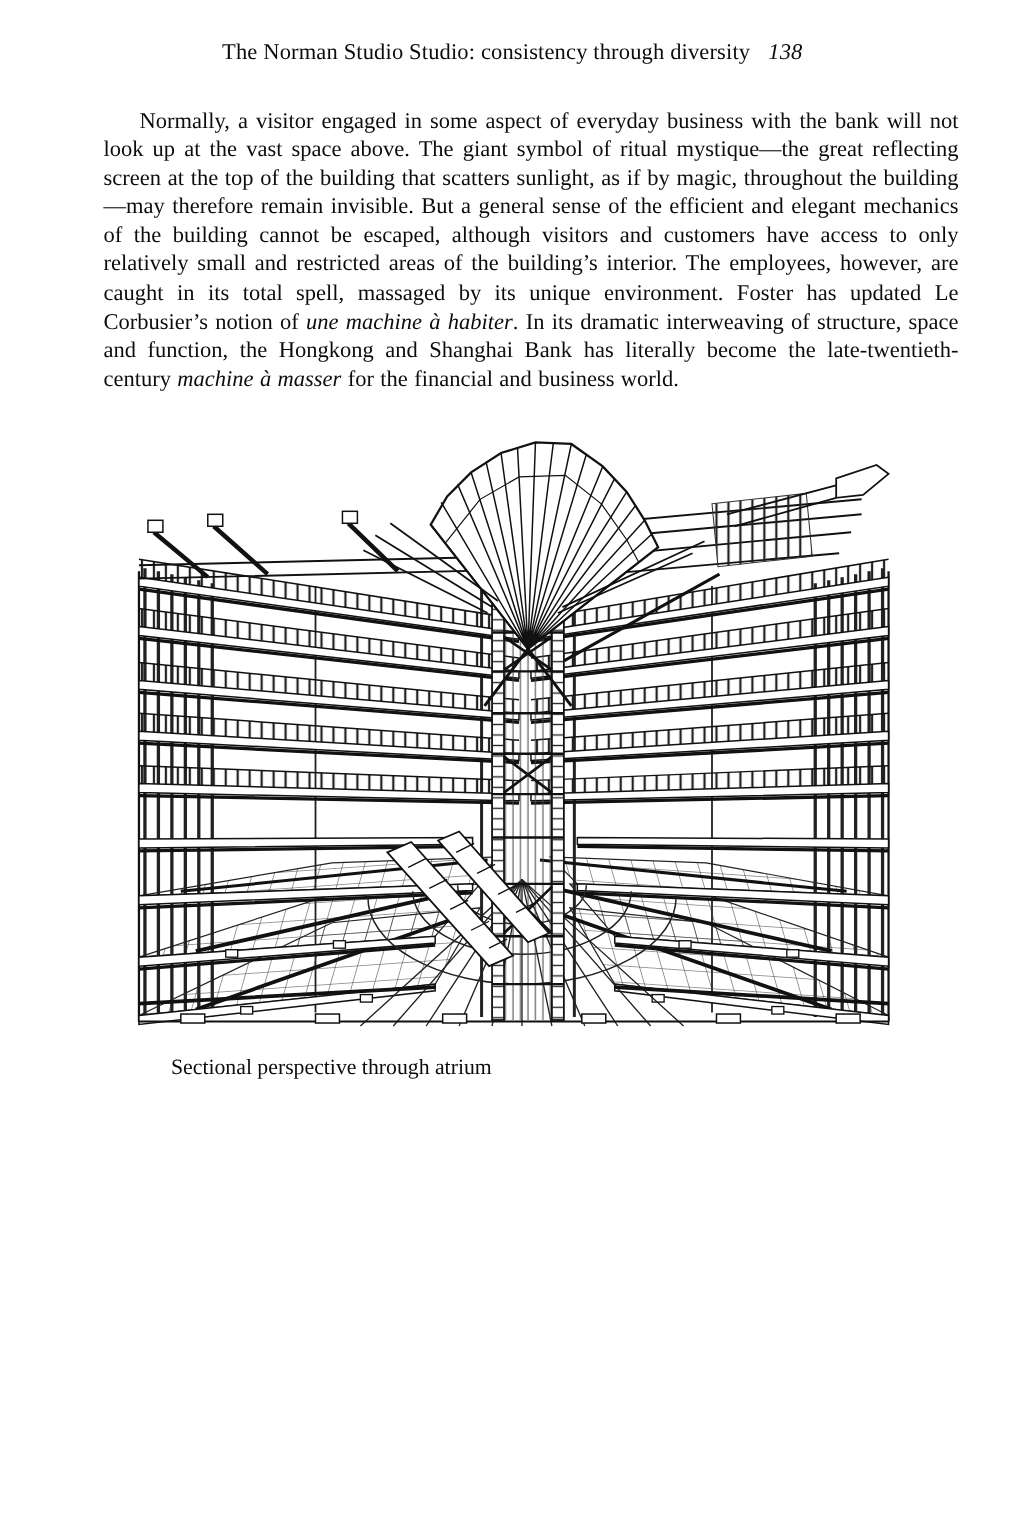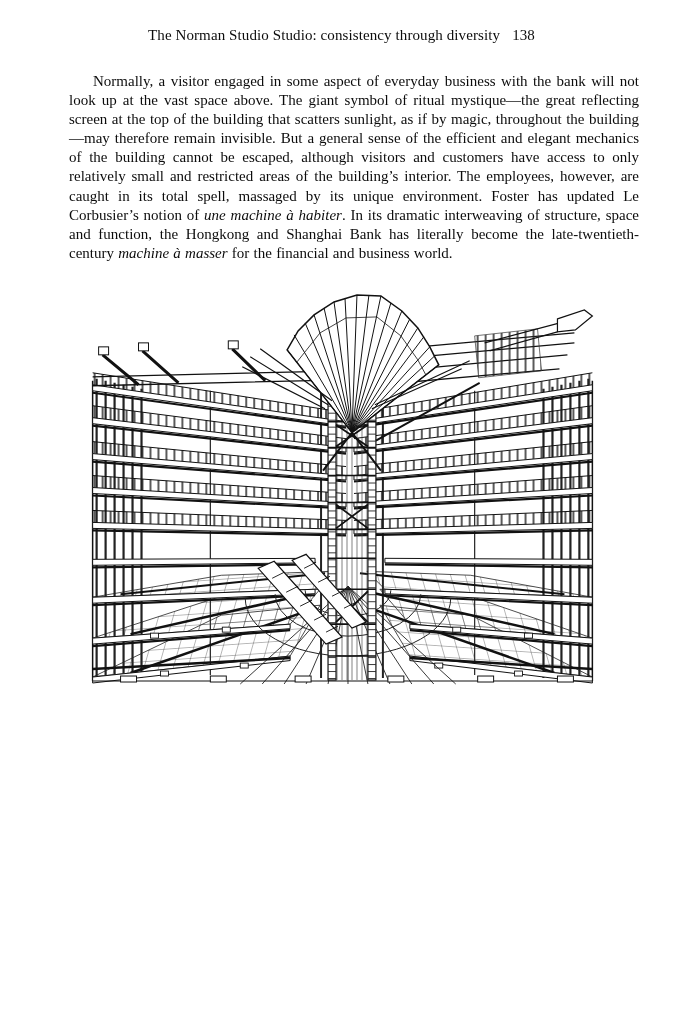--- a/index.html
+++ b/index.html
@@ -5,21 +5,21 @@
   html,body{margin:0;padding:0;}
   body{
     width:683px;height:1024px;background:#ffffff;color:#0c0c0c;
     font-family:"Liberation Serif", serif;position:relative;overflow:hidden;
   }
   .page{position:absolute;inset:0;background:#ffffff;}
   .running-header{
     position:absolute;top:27px;left:0;width:683px;text-align:center;
     font-size:15px;letter-spacing:.1px;white-space:nowrap;
   }
-  .running-header .pgnum{margin-left:12px;}
+  .running-header .pgnum{margin-left:12px;font-style:italic;}
   .body-par{
     position:absolute;top:57px;left:69px;width:570px;
     font-size:15px;line-height:19.1px;text-align:justify;text-indent:24px;
     word-spacing:.5px;
   }
   .body-par em{font-style:italic;}
   .figure-wrap{position:absolute;top:291px;left:90px;width:505px;height:394px;}
   .figure-wrap svg{display:block;width:505px;height:394px;}
   .fig-caption{position:absolute;top:704px;left:114px;font-size:14.5px;}
 </style>
@@ -220,14 +220,15 @@
             <rect x="120" y="386" width="16" height="6"></rect>
           <rect x="205" y="386" width="16" height="6"></rect>
             <rect x="298" y="386" width="16" height="6"></rect>
           <rect x="388" y="386" width="16" height="6"></rect>
             <rect x="468" y="386" width="16" height="6"></rect>
         </g>
       </g>
     </svg>
   </div>
 
+  <div class="fig-caption">Sectional perspective through atrium</div>
 
 </div>
 
 </body></html>

